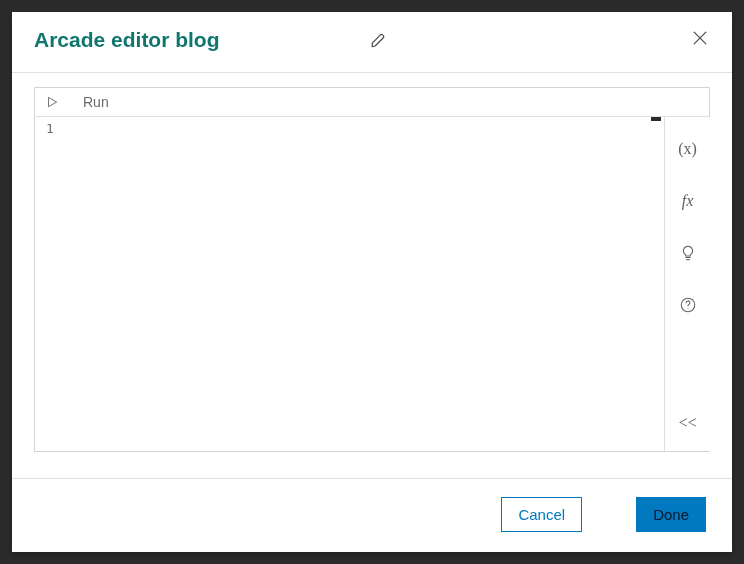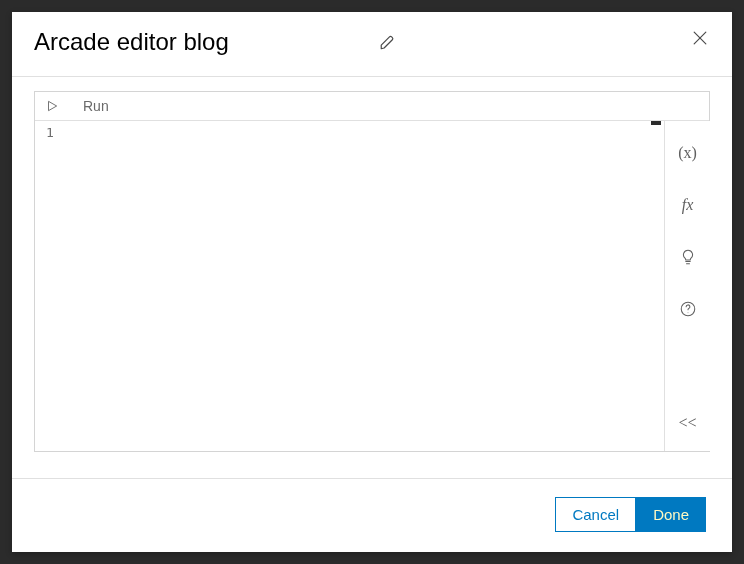--- a/index.html
+++ b/index.html
@@ -13,23 +13,23 @@
     flex-direction: column;
   }
   .header {
     display: flex;
     align-items: center;
     padding: 16px 22px 20px 22px;
     border-bottom: 1px solid #e0e0e0;
     position: relative;
   }
   .title {
-    font-size: 24px;
-    font-weight: 400;
-    color: #000000;
+    font-size: 21px;
+    font-weight: 700;
+    color: #0f766e;
   }
   .edit-icon-wrap {
     margin-left: 150px;
     display: flex;
     align-items: center;
     cursor: pointer;
   }
   .close-icon-wrap {
     position: absolute;
     right: 22px;
@@ -116,39 +116,40 @@
     top: 0px;
     right: 48px;
     width: 10px;
     height: 4px;
     background: #2b2b2b;
   }
   .footer {
     display: flex;
     justify-content: flex-end;
     align-items: center;
-    gap: 0;
+    gap: 6px;
     padding: 18px 26px 20px 26px;
   }
   .btn {
     font-size: 15px;
     padding: 8px 16px;
     cursor: pointer;
     border: 1px solid transparent;
     background: none;
     font-family: inherit;
   }
   .btn-secondary {
     border: 1px solid #0079c1;
     color: #0079c1;
     background: #fff;
   }
   .btn-primary {
     background: #0079c1;
-    color: #fef9c3;
+    color: #0f172a;
+    margin-left: 48px;
   }
 </style>
 </head>
 <body>
 
 <div class="modal">
 
   <div class="header">
     <div class="title">Arcade editor blog</div>
     <div class="edit-icon-wrap">

